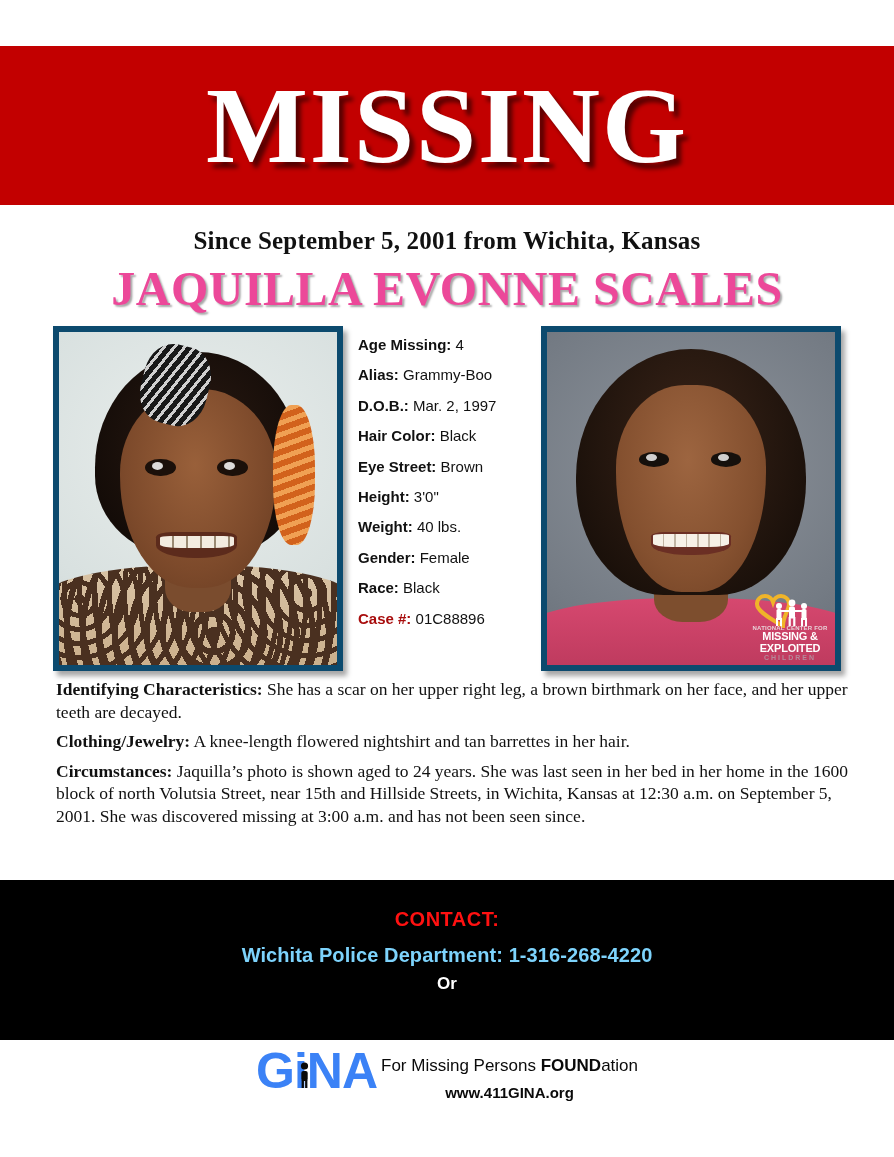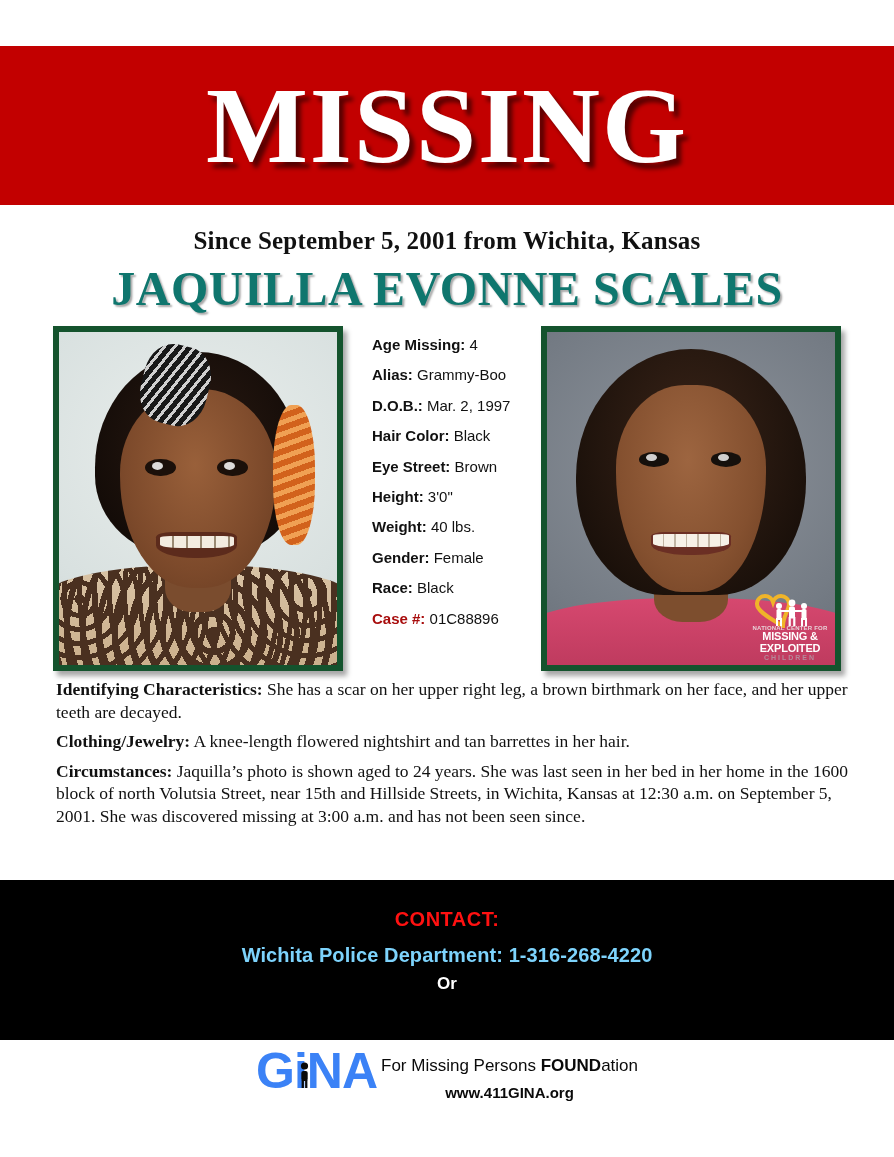--- a/index.html
+++ b/index.html
@@ -48,37 +48,37 @@
     padding-top: 22px;
     letter-spacing: 0.2px;
   }
 
   
   .person-name {
     text-align: center;
     font-family: "Liberation Serif", serif;
     font-weight: bold;
     font-size: 48px;
-    color: #0f766e;
+    color: #ec4899;
     letter-spacing: 0.5px;
     padding-top: 6px;
     text-shadow: 2px 2px 2px rgba(0,0,0,0.35);
     white-space: nowrap;
   }
 
   
   .main-row {
     position: relative;
     height: 352px;
     margin-top: 6px;
   }
 
   .photo-frame {
     position: absolute;
-    background: #14532d;
+    background: #0c4a6e;
     padding: 6px;
     box-shadow: 4px 5px 5px rgba(0,0,0,0.35);
     box-sizing: border-box;
   }
   .photo-left  { left: 53px;  top: 4px; width: 290px; height: 345px; }
   .photo-right { left: 541px; top: 4px; width: 300px; height: 345px; }
 
   .photo-inner {
     width: 100%;
     height: 100%;
@@ -208,21 +208,21 @@
     line-height: 1.02;
   }
   .ncmec-l1 { font-size: 6px; font-weight: bold; color: #e8d2d8; letter-spacing: .2px; }
   .ncmec-l2 { font-size: 11px; font-weight: bold; color: #ffffff; letter-spacing: -.2px; }
   .ncmec-l3 { font-size: 11px; font-weight: bold; color: #ffffff; letter-spacing: -.2px; }
   .ncmec-l4 { font-size: 7px; font-weight: bold; color: #b58a9a; letter-spacing: 2px; }
 
   
   .details {
     position: absolute;
-    left: 372px;
+    left: 358px;
     top: 14px;
     width: 190px;
     font-family: "Liberation Sans", sans-serif;
     font-size: 15px;
     color: #111111;
   }
   .detail-row { margin-bottom: 13.4px; white-space: nowrap; }
   .detail-label { font-weight: bold; }
   .detail-label.case { color: #a80d0d; }
   .detail-value { font-weight: normal; }

